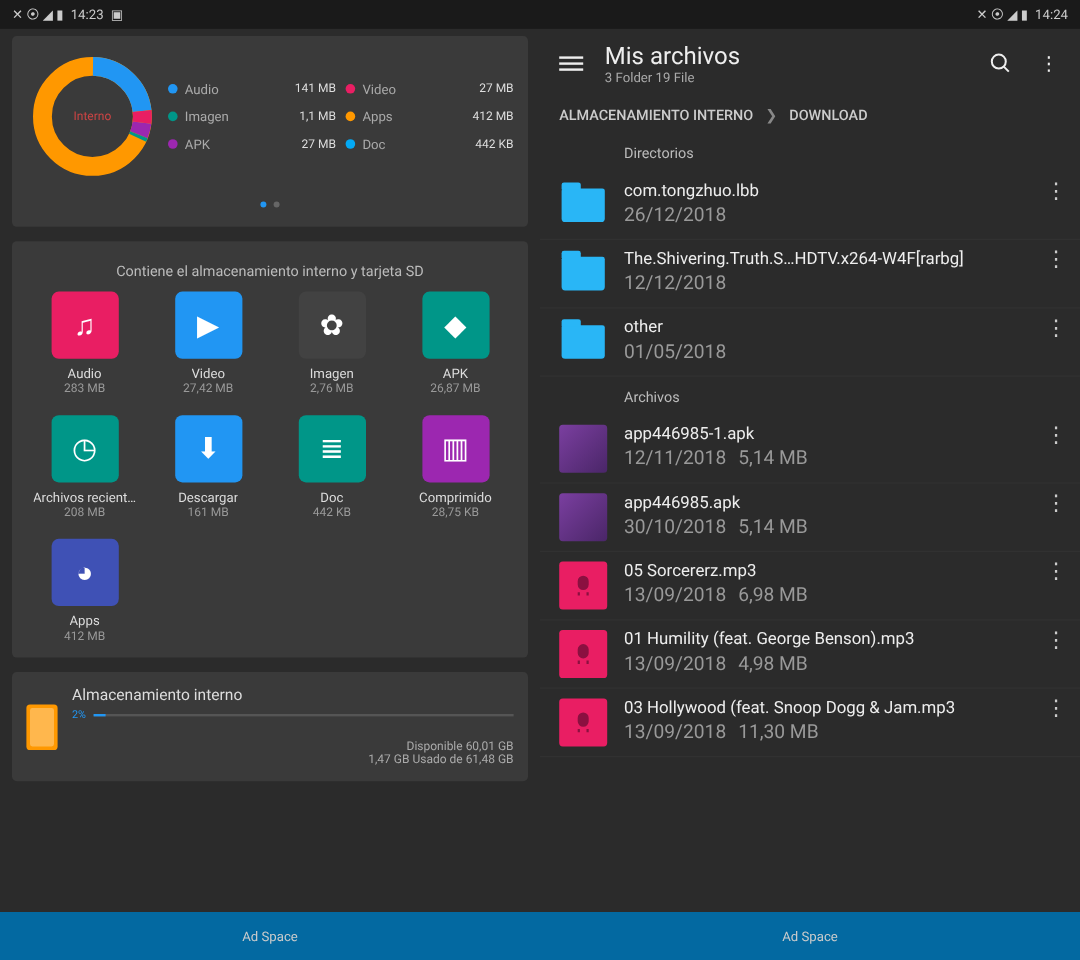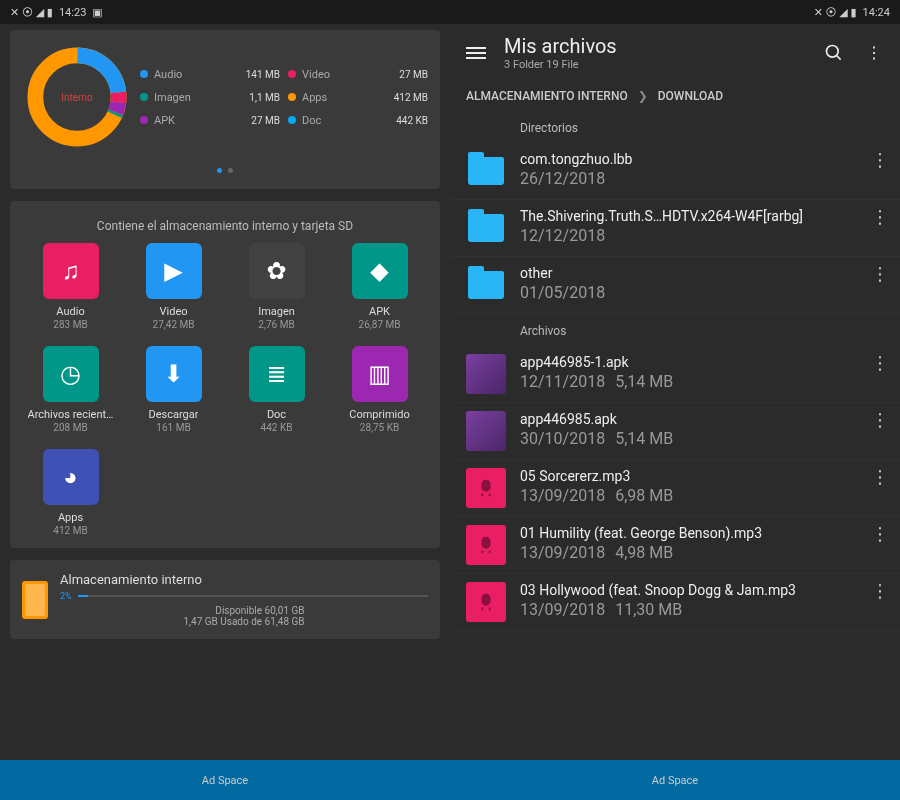--- a/index.html
+++ b/index.html
@@ -39,21 +39,21 @@
 
   .storage-row { display: flex; align-items: center; gap: 12px; }
   .storage-icon { width: 26px; height: 38px; background: #ff9800; border-radius: 3px; flex-shrink: 0; position:relative; }
   .storage-icon::after { content:''; position:absolute; inset:3px; background:#ffb74d; border-radius:2px;}
   .storage-info { flex: 1; }
   .storage-info .storage-title { color: #ddd; font-size: 13px; }
   .storage-bar { display: flex; align-items: center; gap: 6px; margin-top: 4px; }
   .storage-bar .pct { font-size: 9px; color: #2196f3; }
   .storage-bar .track { flex: 1; height: 2px; background: #555; position: relative; }
   .storage-bar .fill { position: absolute; left: 0; top: 0; height: 100%; background: #2196f3; width: 3%; }
-  .storage-meta { display: flex; justify-content: center; font-size: 10px; color: #aaa; margin-top: 4px; }
+  .storage-meta { display: flex; justify-content: flex-end; font-size: 10px; color: #aaa; margin-top: 16px; }
   .storage-meta .right { text-align:right; }
 
   .ad-bar { margin-top: auto; height: 40px; background: #0369a1; color: #ccc; font-size: 11px; display: flex; align-items: center; justify-content: center; }
 
   
   .breadcrumb { display: flex; align-items: center; gap: 10px; padding: 8px 16px; color: #ccc; font-size: 12px; font-weight: 500; }
   .breadcrumb .sep { color: #888; }
   .section-label { color: #bbb; font-size: 12px; padding: 10px 16px 8px 70px; }
   .list { flex: 1; overflow: hidden; }
   .row { display: flex; align-items: flex-start; padding: 8px 8px 8px 16px; gap: 14px; border-bottom: 1px solid rgba(255,255,255,0.03); }

